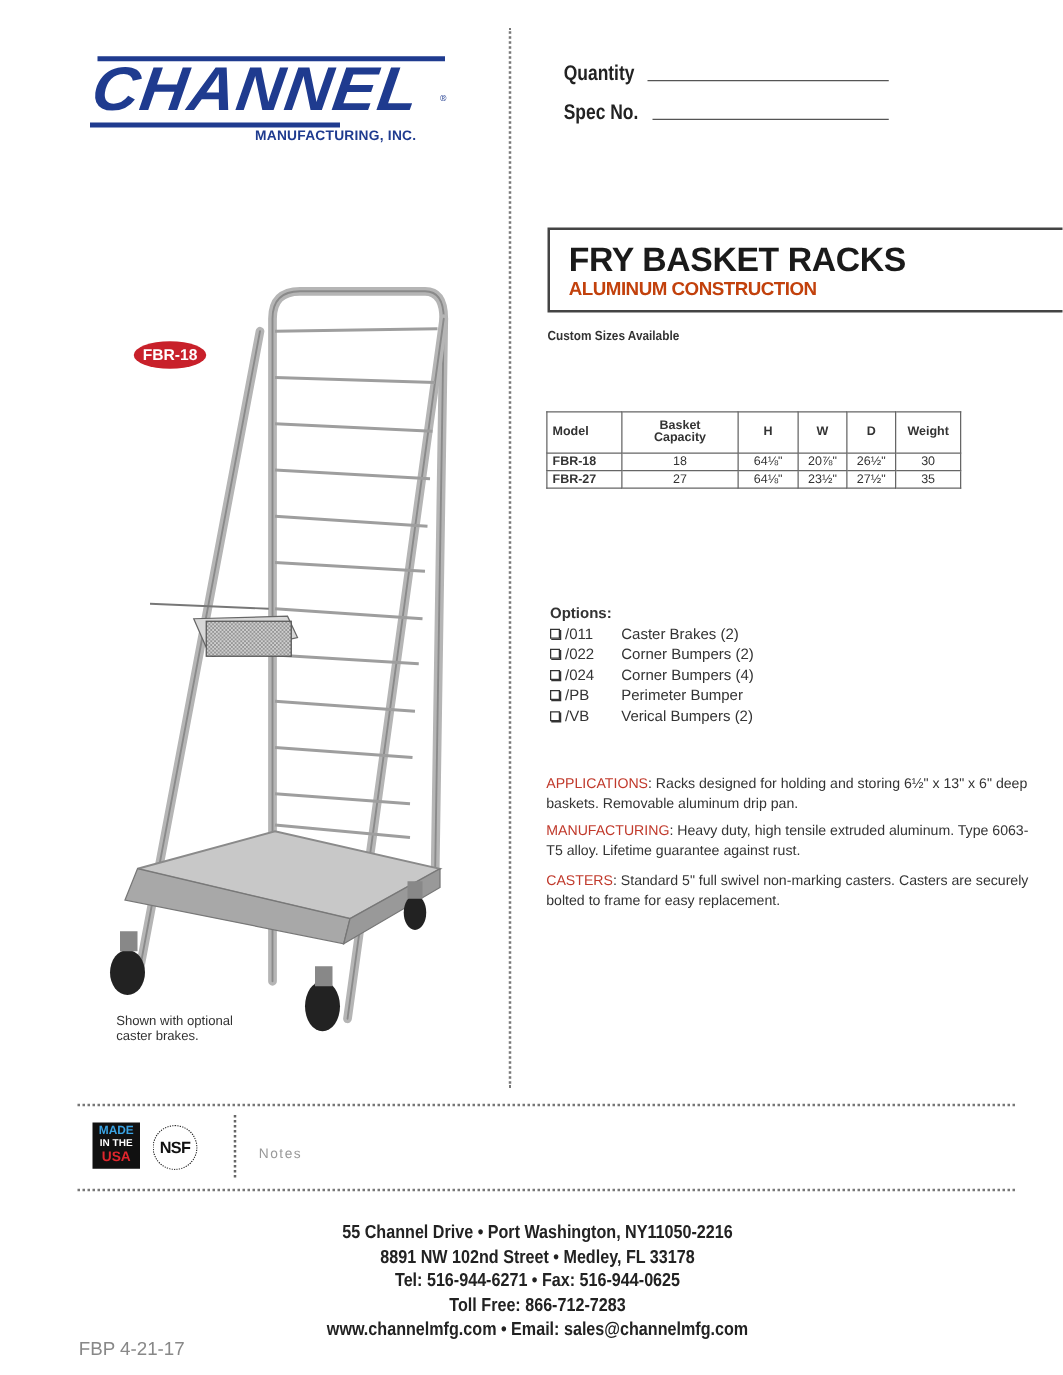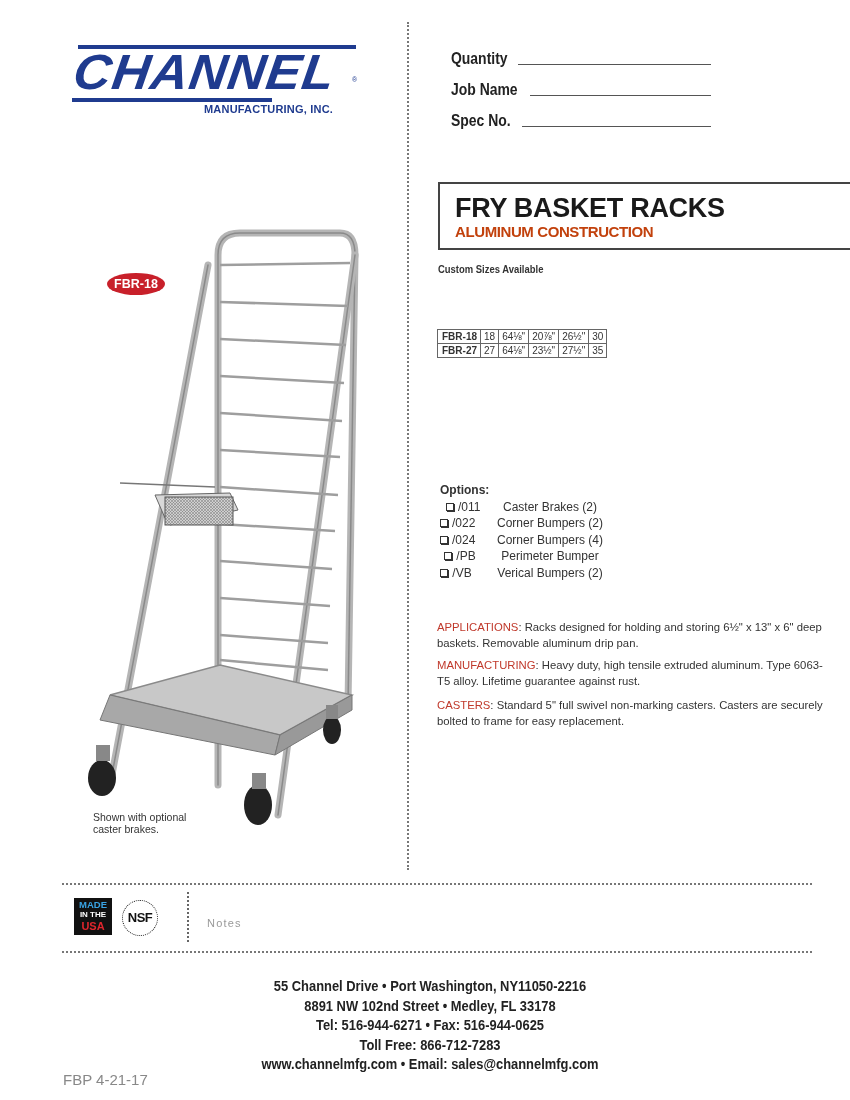--- a/index.html
+++ b/index.html
@@ -38,21 +38,21 @@
   
   .spec-table { left: 437px; top: 329px; border-collapse: collapse; font-size: 10px; }
   .spec-table td, .spec-table th { border: 1px solid #666; text-align: center; padding: 0 3px; color: #333; }
   .spec-table th { font-weight: bold; height: 33px; line-height: 10px; }
   .spec-table td { height: 14px; line-height: 12px; }
   .spec-table .model { text-align: left; font-weight: bold; padding-left: 4px; }
 
   
   .options { left: 440px; top: 471px; font-size: 12px; color: #333; line-height: 16.5px; margin-top: 11px; }
   .options .head { font-weight: bold; }
-  .opt { display: flex; justify-content: center; }
+  .opt { display: flex; }
   .opt .box { display: inline-block; width: 8px; height: 8px; border: 1px solid #333; margin: 4px 4px 0 0; box-shadow: 1px 1px 0 #333; }
   .opt .code { width: 45px; }
 
   
   .desc { left: 437px; width: 390px; font-size: 11.3px; color: #333; line-height: 15.5px; }
   .desc .key { color: #c0392b; }
 
   
   .badge { left: 107px; top: 273px; width: 58px; height: 22px; border-radius: 50%; background: #c8202a; color: #fff; font-weight: bold; font-size: 12.5px; text-align: center; line-height: 22px; }
   .rack-svg { left: 70px; top: 225px; }
@@ -84,37 +84,41 @@
 </div>
 
 <div class="abs vdiv"></div>
 
 <div class="abs form">
   <div class="form-row">
     <span class="lbl">Quantity</span>
     <span class="line"></span>
   </div>
   <div class="form-row">
-    <span class="lbl">Job Name</span>
-    <span class="line"></span>
-  </div>
-  <div class="form-row">
     <span class="lbl">Spec No. </span>
     <span class="line"></span>
   </div>
 </div>
 
 <div class="abs title-box">
   <div class="title-main">FRY BASKET RACKS</div>
   <div class="title-sub">ALUMINUM CONSTRUCTION</div>
 </div>
 <div class="abs custom">Custom Sizes Available</div>
 
 <table class="abs spec-table">
   <tbody>
+      <tr>
+    <th style="width:60px;text-align:left;padding-left:4px">Model</th>
+    <th style="width:93px">Basket<br>Capacity</th>
+    <th style="width:48px">H</th>
+    <th style="width:39px">W</th>
+    <th style="width:39px">D</th>
+    <th style="width:52px">Weight</th>
+  </tr>
   <tr>
     <td class="model">FBR-18</td>
     <td>18</td>
     <td>64⅛"</td>
     <td>20⅞"</td>
     <td>26½"</td>
     <td>30</td>
   </tr>
   <tr>
     <td class="model">FBR-27</td>

